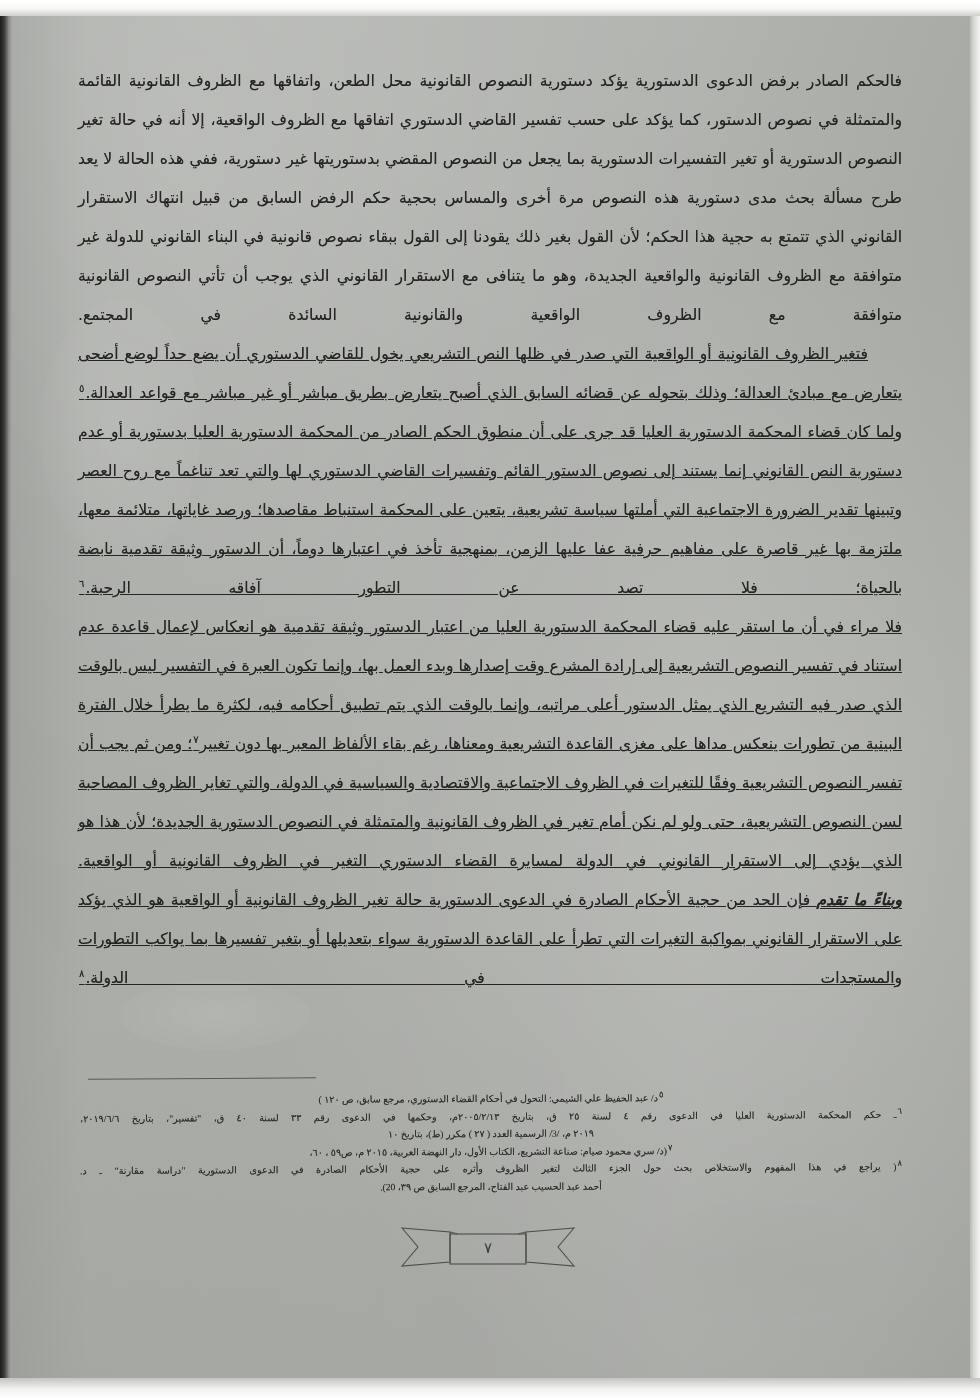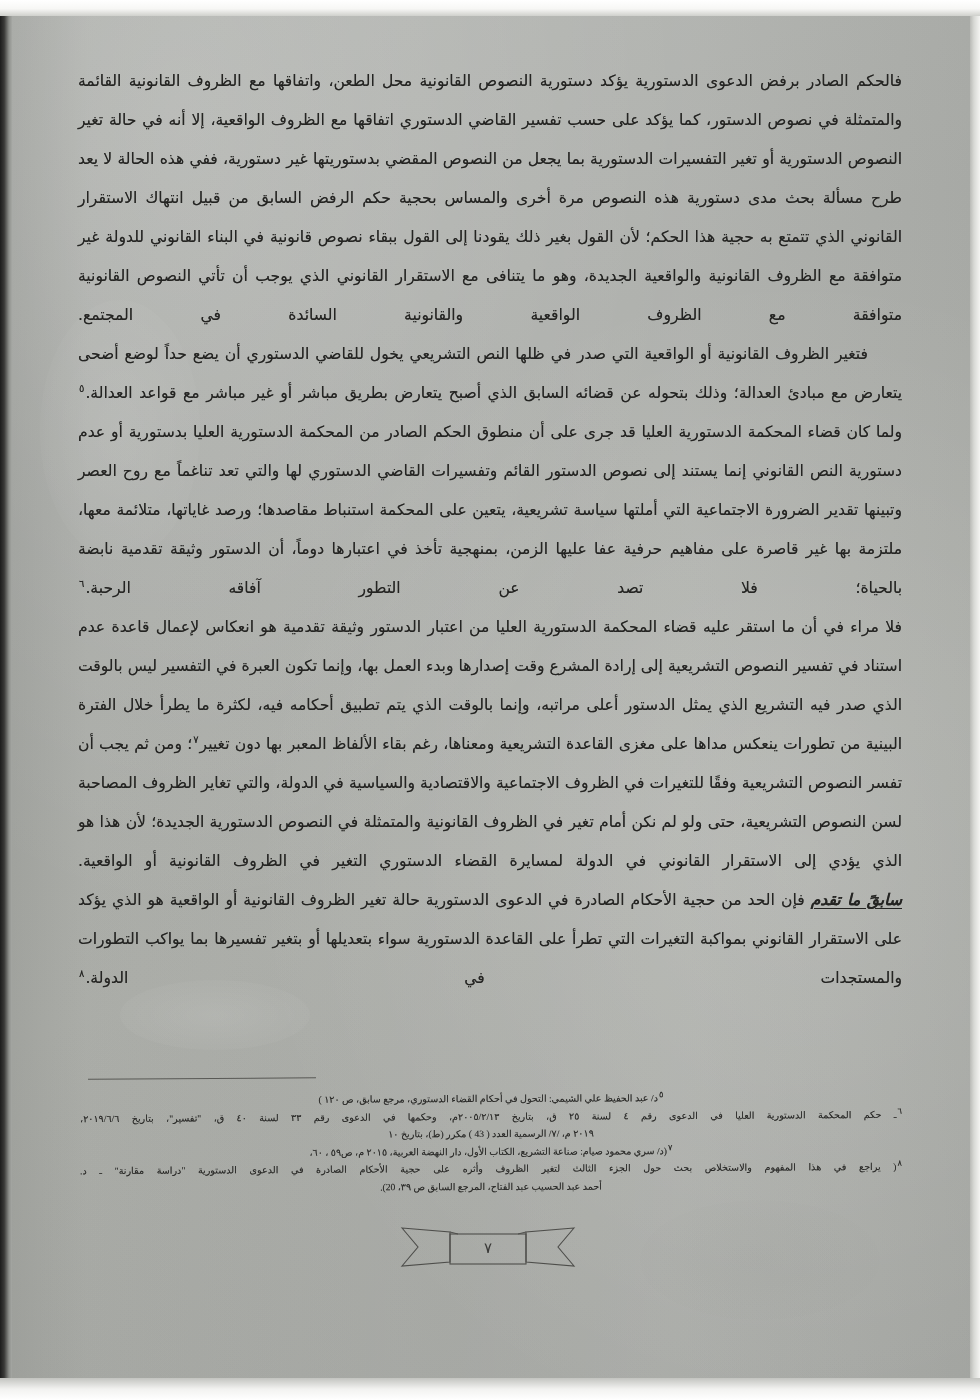--- a/index.html
+++ b/index.html
@@ -100,20 +100,21 @@
     margin: 0 0 0 0;
     text-align: justify;
     text-align-last: justify;
     direction: rtl;
   }
   .para.indented {
     text-indent: 34px;
   }
   .para + .para {
     margin-top: 0px;
+    text-decoration: underline;
   }
   .underline-bold {
     font-weight: bold;
     font-style: italic;
     text-decoration: underline;
     text-underline-offset: 3px;
   }
   sup.fn {
     font-size: 10px;
     vertical-align: super;
@@ -225,36 +226,36 @@
 
     <p class="para">
       <span>ولما كان قضاء المحكمة الدستورية العليا قد جرى على أن منطوق الحكم الصادر من المحكمة الدستورية العليا بدستورية أو عدم دستورية النص القانوني إنما يستند إلى نصوص الدستور القائم وتفسيرات القاضي الدستوري لها والتي تعد تناغماً مع روح العصر وتبينها تقدير الضرورة الاجتماعية التي أملتها سياسة تشريعية، يتعين على المحكمة استنباط مقاصدها؛ ورصد غاياتها، متلائمة معها، ملتزمة بها غير قاصرة على مفاهيم حرفية عفا عليها الزمن، بمنهجية تأخذ في اعتبارها دوماً، أن الدستور وثيقة تقدمية نابضة بالحياة؛ فلا تصد عن التطور آفاقه الرحبة.</span><sup class="fn">٦</sup>
     </p>
 
     <p class="para">
       <span>فلا مراء في أن ما استقر عليه قضاء المحكمة الدستورية العليا من اعتبار الدستور وثيقة تقدمية هو انعكاس لإعمال قاعدة عدم استناد في تفسير النصوص التشريعية إلى إرادة المشرع وقت إصدارها وبدء العمل بها، وإنما تكون العبرة في التفسير ليس بالوقت الذي صدر فيه التشريع الذي يمثل الدستور أعلى مراتبه، وإنما بالوقت الذي يتم تطبيق أحكامه فيه، لكثرة ما يطرأ خلال الفترة البينية من تطورات ينعكس مداها على مغزى القاعدة التشريعية ومعناها، رغم بقاء الألفاظ المعبر بها دون تغيير</span><sup class="fn">٧</sup><span>؛ ومن ثم يجب أن تفسر النصوص التشريعية وفقًا للتغيرات في الظروف الاجتماعية والاقتصادية والسياسية في الدولة، والتي تغاير الظروف المصاحبة لسن النصوص التشريعية، حتى ولو لم نكن أمام تغير في الظروف القانونية والمتمثلة في النصوص الدستورية الجديدة؛ لأن هذا هو الذي يؤدي إلى الاستقرار القانوني في الدولة لمسايرة القضاء الدستوري التغير في الظروف القانونية أو الواقعية.</span>
     </p>
 
     <p class="para">
-      <span class="underline-bold">سابقً ما تقدم</span><span> فإن الحد من حجية الأحكام الصادرة في الدعوى الدستورية حالة تغير الظروف القانونية أو الواقعية هو الذي يؤكد على الاستقرار القانوني بمواكبة التغيرات التي تطرأ على القاعدة الدستورية سواء بتعديلها أو بتغير تفسيرها بما يواكب التطورات والمستجدات في الدولة.</span><sup class="fn">٨</sup>
+      <span class="underline-bold">وبناءً ما تقدم</span><span> فإن الحد من حجية الأحكام الصادرة في الدعوى الدستورية حالة تغير الظروف القانونية أو الواقعية هو الذي يؤكد على الاستقرار القانوني بمواكبة التغيرات التي تطرأ على القاعدة الدستورية سواء بتعديلها أو بتغير تفسيرها بما يواكب التطورات والمستجدات في الدولة.</span><sup class="fn">٨</sup>
     </p>
 
   </div>
 
   <div class="fn-rule"></div>
 
   <div class="footnotes">
     <div class="fn-item fn-1">
       <sup class="fn-marker">٥</sup><span>د/ عبد الحفيظ علي الشيمي: التحول في أحكام القضاء الدستوري، مرجع سابق، ص ١٢٠ )</span>
     </div>
     <div class="fn-item fn-2">
       <sup class="fn-marker">٦</sup><span>ـ حكم المحكمة الدستورية العليا في الدعوى رقم ٤ لسنة ٢٥ ق، بتاريخ ٢٠٠٥/٢/١٣م، وحكمها في الدعوى رقم ٣٣ لسنة ٤٠ ق، "تفسير"، بتاريخ ٢٠١٩/٦/٦،</span>
     </div>
     <div class="fn-item fn-2b">
-      <span>٢٠١٩ م، /٧/ الرسمية العدد ( 43 ) مكرر (ط)، بتاريخ ١٠</span>
+      <span>٢٠١٩ م، /3/ الرسمية العدد ( ٢٧ ) مكرر (ط)، بتاريخ ١٠</span>
     </div>
     <div class="fn-item fn-3">
       <sup class="fn-marker">٧</sup><span>(د/ سري محمود صيام: صناعة التشريع، الكتاب الأول، دار النهضة العربية، ٢٠١٥ م، ص٥٩ ، ٦٠،</span>
     </div>
     <div class="fn-item fn-4">
       <sup class="fn-marker">٨</sup><span>( يراجع في هذا المفهوم والاستخلاص بحث حول الجزء الثالث لتغير الظروف وأثره على حجية الأحكام الصادرة في الدعوى الدستورية "دراسة مقارنة" ـ د.</span>
     </div>
     <div class="fn-item fn-4b">
       <span>أحمد عبد الحسيب عبد الفتاح، المرجع السابق ص ٣٩، 20).</span>
     </div>

